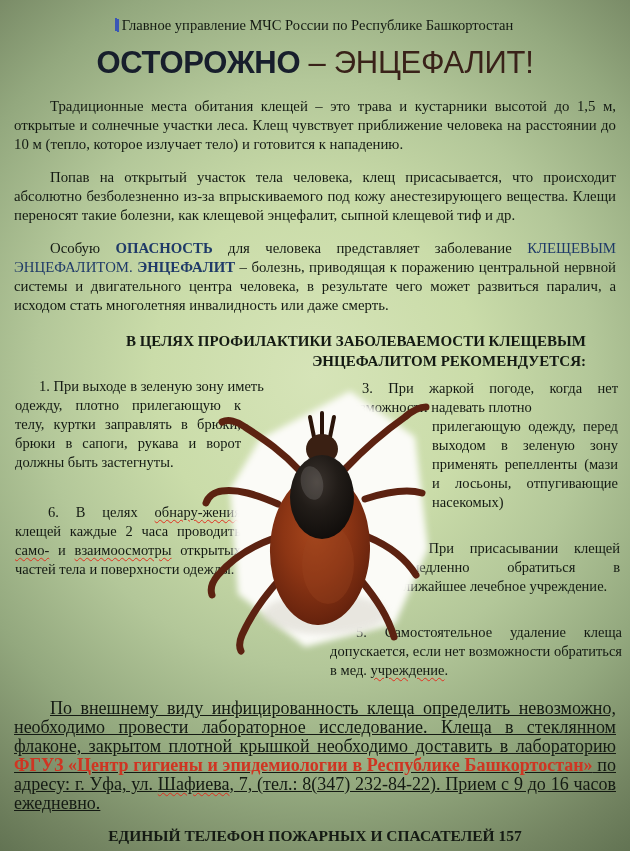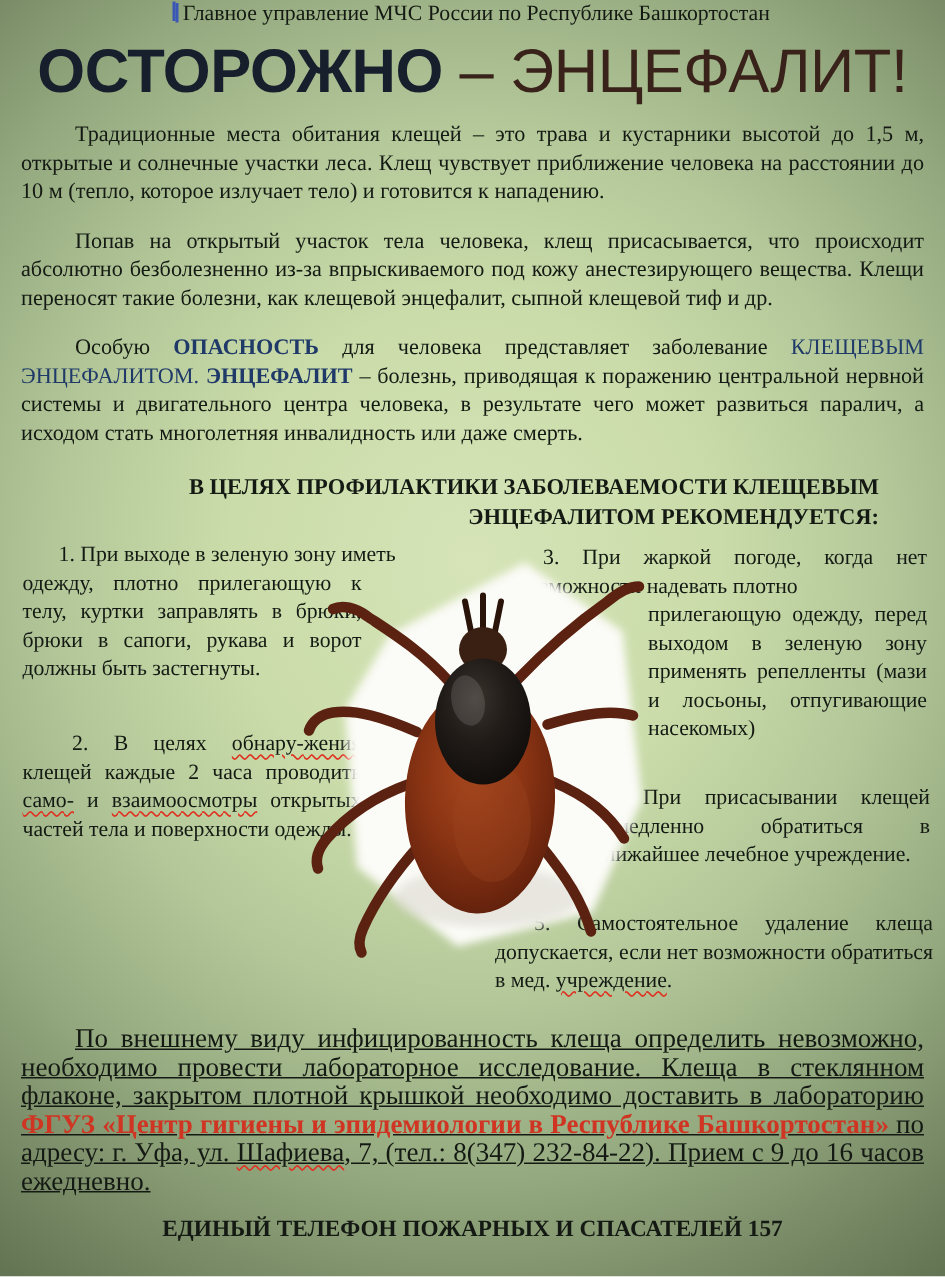--- a/index.html
+++ b/index.html
@@ -2,25 +2,25 @@
 <html lang="ru"><head>
 <meta charset="utf-8">
 <style>
   html,body{margin:0;padding:0;}
   .poster{
     position:relative;width:630px;height:851px;overflow:hidden;
     background:radial-gradient(ellipse 92% 72% at 50% 44%,
       #d6e4b8 0%, #cadca9 28%, #b3c799 48%, #93a87e 68%, #748562 85%, #596a4b 100%);
     font-family:"Liberation Serif", serif;color:#141a13;
   }
-  .org{margin:0 40px;text-align:center;font-size:14.5px;line-height:19px;}
+  .org{padding-top:16px;margin:0 40px;text-align:center;font-size:14.5px;line-height:19px;}
   .cursor{display:inline-block;width:2px;height:13px;background:#3a57b5;margin-right:3px;vertical-align:-2px;
     box-shadow:-2px -1px 0 -0px #3a57b5, 2px 12px 0 -11px #3a57b5;}
   .title{margin-top:8px;text-align:center;font-family:"Liberation Sans", sans-serif;
-    font-size:41px;line-height:40px;letter-spacing:-0.3px;white-space:nowrap;}
+    font-size:31px;line-height:40px;letter-spacing:-0.3px;white-space:nowrap;}
   .tw{font-weight:800;color:#171e2c;}
   .ts{font-weight:400;color:#392219;}
   .para{margin:14px 14px 0;font-size:14.8px;line-height:19px;text-align:justify;text-indent:36px;}
   .para.p3{}
   .blue{color:#1f3a68;}
   .bold{font-weight:bold;}
   .red{color:#cf3522;font-weight:bold;}
   .sq{text-decoration-line:underline;text-decoration-style:wavy;
       text-decoration-color:#e03020;text-decoration-thickness:1px;text-underline-offset:2px;}
   .heading{margin:16px 44px 0;text-align:right;font-weight:bold;font-size:15px;line-height:20px;}
@@ -52,21 +52,21 @@
 
   <div class="para p3"><span>Особую </span><span class="blue bold">ОПАСНОСТЬ</span><span> для человека представляет заболевание </span><span class="blue">КЛЕЩЕВЫМ ЭНЦЕФАЛИТОМ.</span><span> </span><span class="blue bold">ЭНЦЕФАЛИТ</span><span> – болезнь, приводящая к поражению центральной нервной системы и двигательного центра человека, в результате чего может развиться паралич, а исходом стать многолетняя инвалидность или даже смерть.</span></div>
 
   <div class="heading">В ЦЕЛЯХ ПРОФИЛАКТИКИ ЗАБОЛЕВАЕМОСТИ КЛЕЩЕВЫМ ЭНЦЕФАЛИТОМ РЕКОМЕНДУЕТСЯ:</div>
 
   <div class="middle">
 
     <div class="blk" id="i1a">1.  При выходе в зеленую зону иметь</div>
     <div class="blk" id="i1b">одежду, плотно прилегающую к телу, куртки заправлять в брюки, брюки в сапоги, рукава и ворот должны быть застегнуты.</div>
 
-    <div class="blk" id="i2"><span>2. В целях </span><span class="sq">обнару-</span><span class="sq">жения</span><span> клещей каждые 2 часа проводить </span><span class="sq">само-</span><span> и </span><span class="sq">взаимоосмотры</span><span> открытых частей тела и поверхности одежды.</span></div>
+    <div class="blk" id="i2"><span>6. В целях </span><span class="sq">обнару-</span><span class="sq">жения</span><span> клещей каждые 2 часа проводить </span><span class="sq">само-</span><span> и </span><span class="sq">взаимоосмотры</span><span> открытых частей тела и поверхности одежды.</span></div>
 
     <div class="blk" id="i3a">3.   При жаркой погоде, когда нет возможности надевать плотно</div>
     <div class="blk" id="i3b">прилегающую одежду, перед выходом в зеленую зону применять репелленты (мази и лосьоны, отпугивающие насекомых)</div>
 
     <div class="blk" id="i4">4. При присасывании клещей немедленно обратиться в ближайшее лечебное учреждение.</div>
 
     <div class="blk" id="i5"><span>5. Самостоятельное удаление клеща допускается, если нет возможности обратиться в мед. </span><span class="sq">учреждение</span><span>.</span></div>
 
     <svg class="tickbox" viewBox="0 0 240 280" aria-hidden="true">
       <defs>

